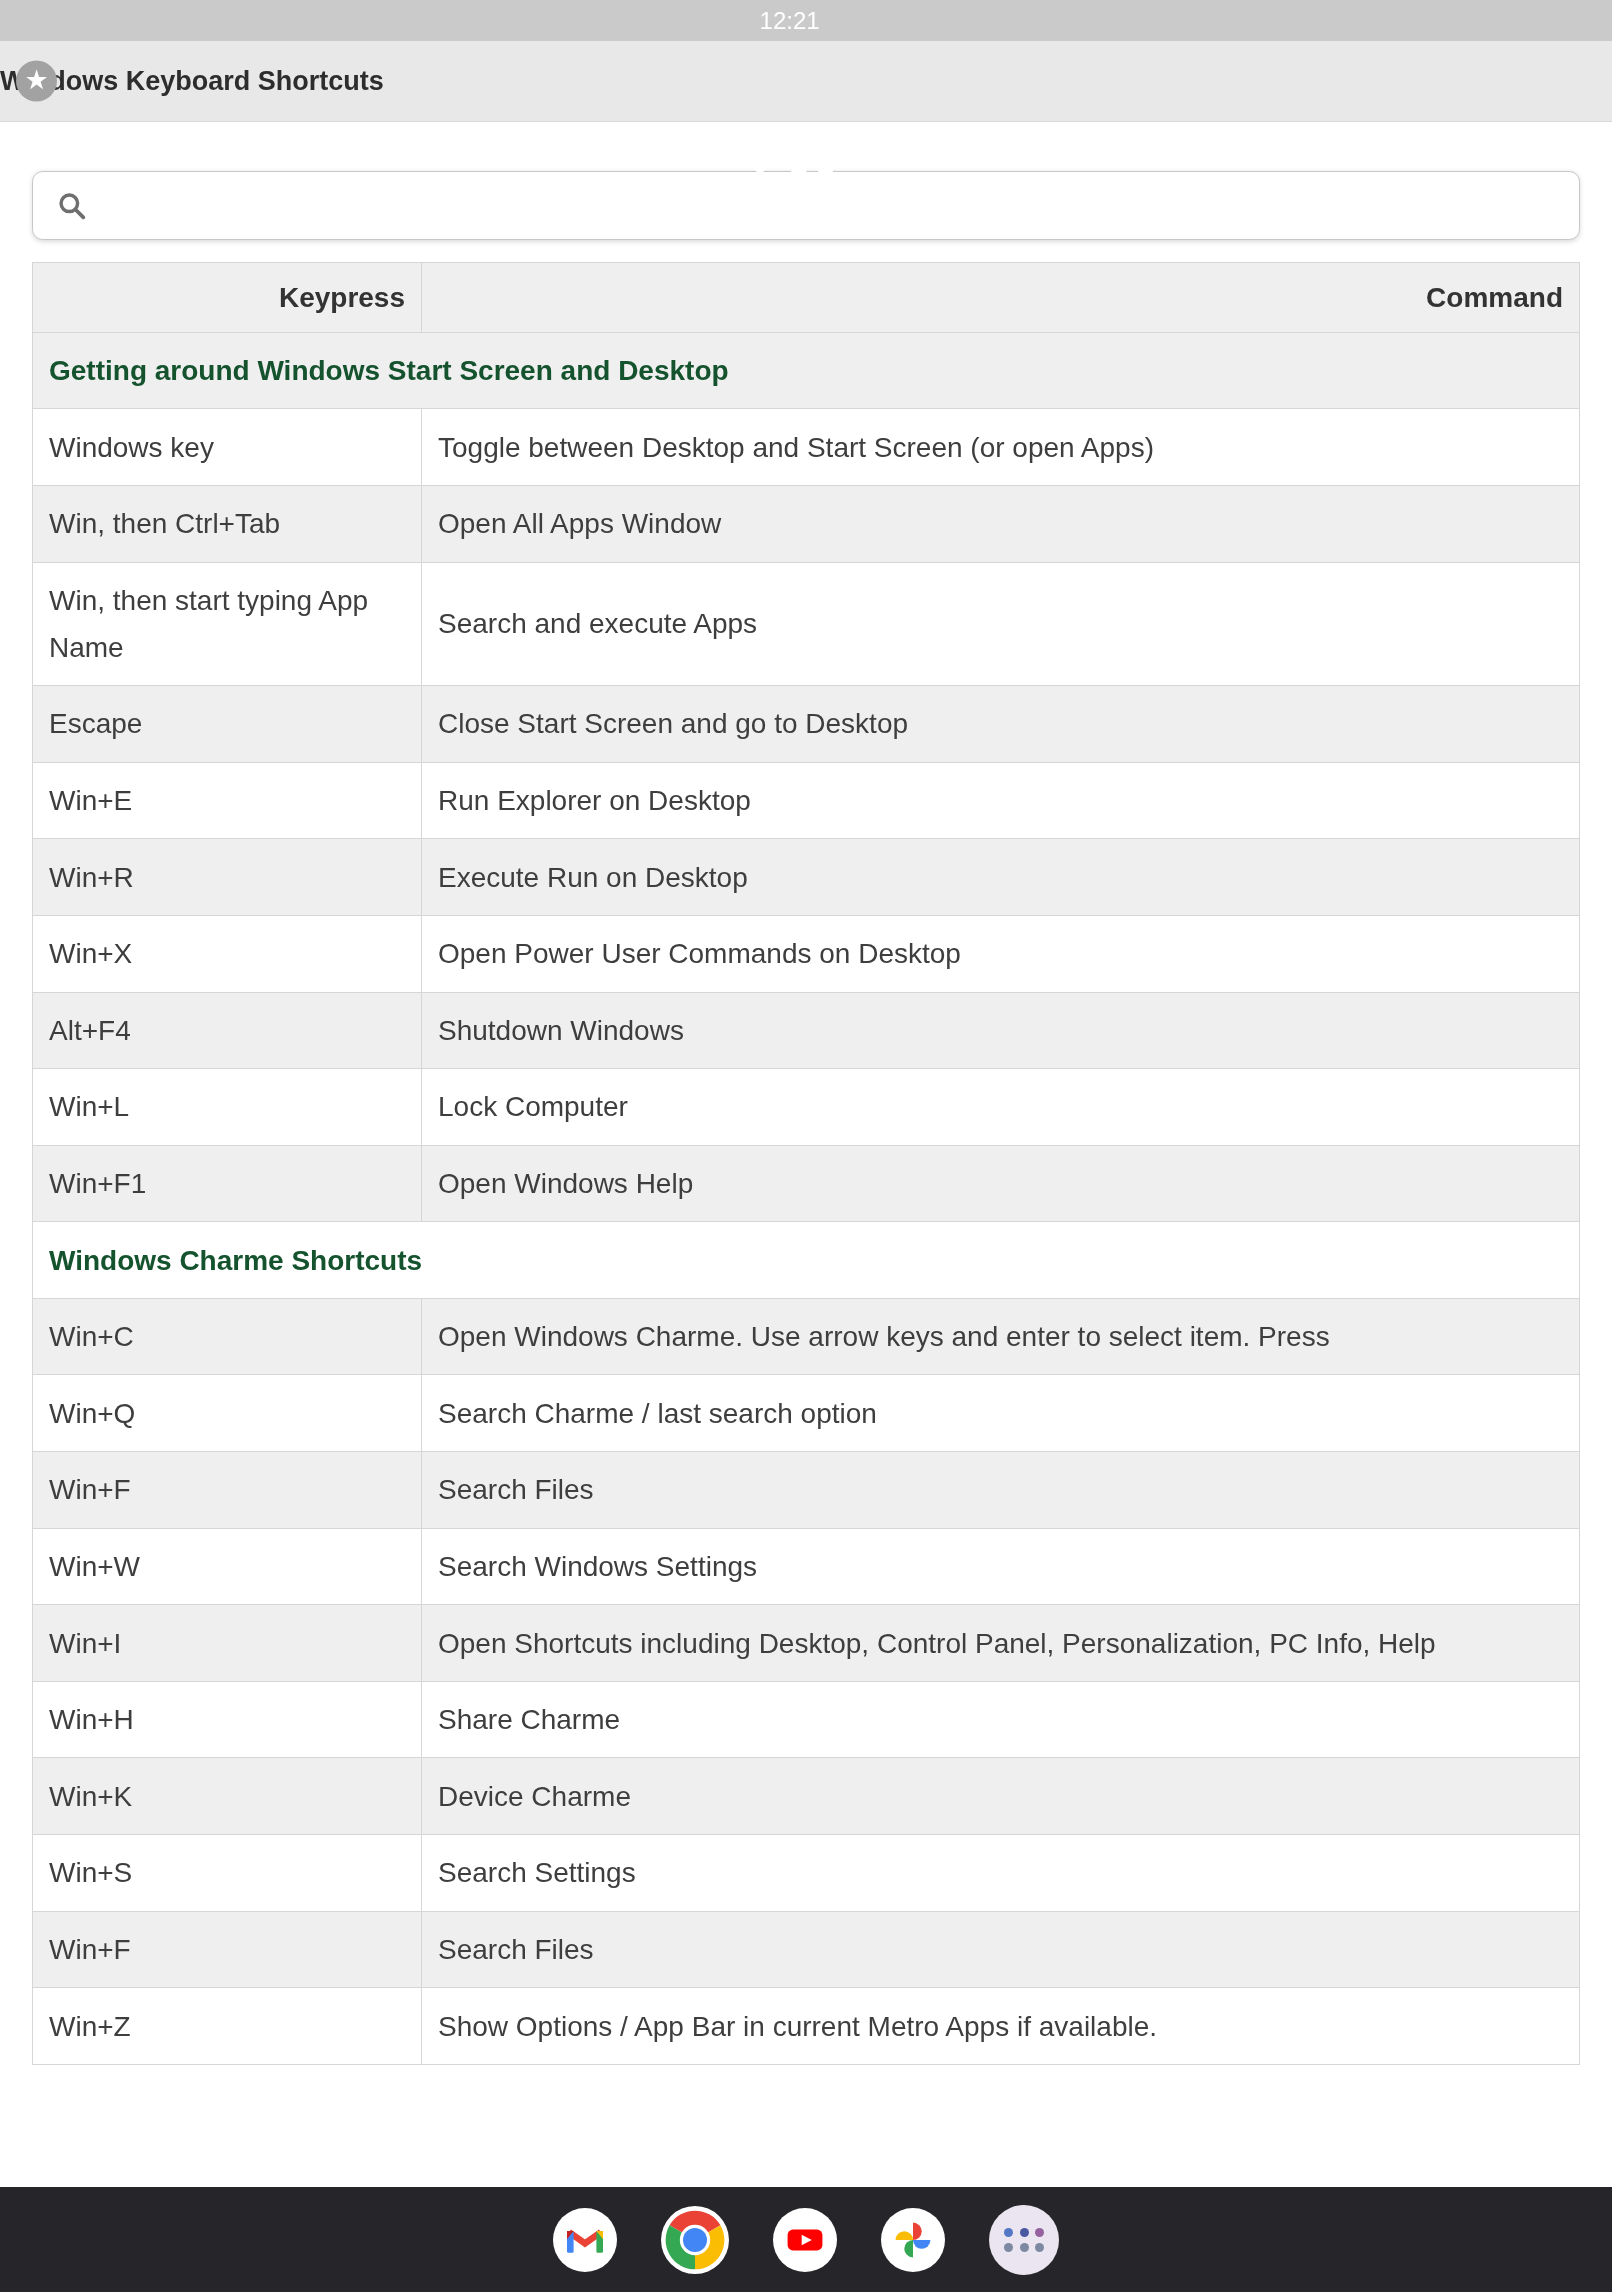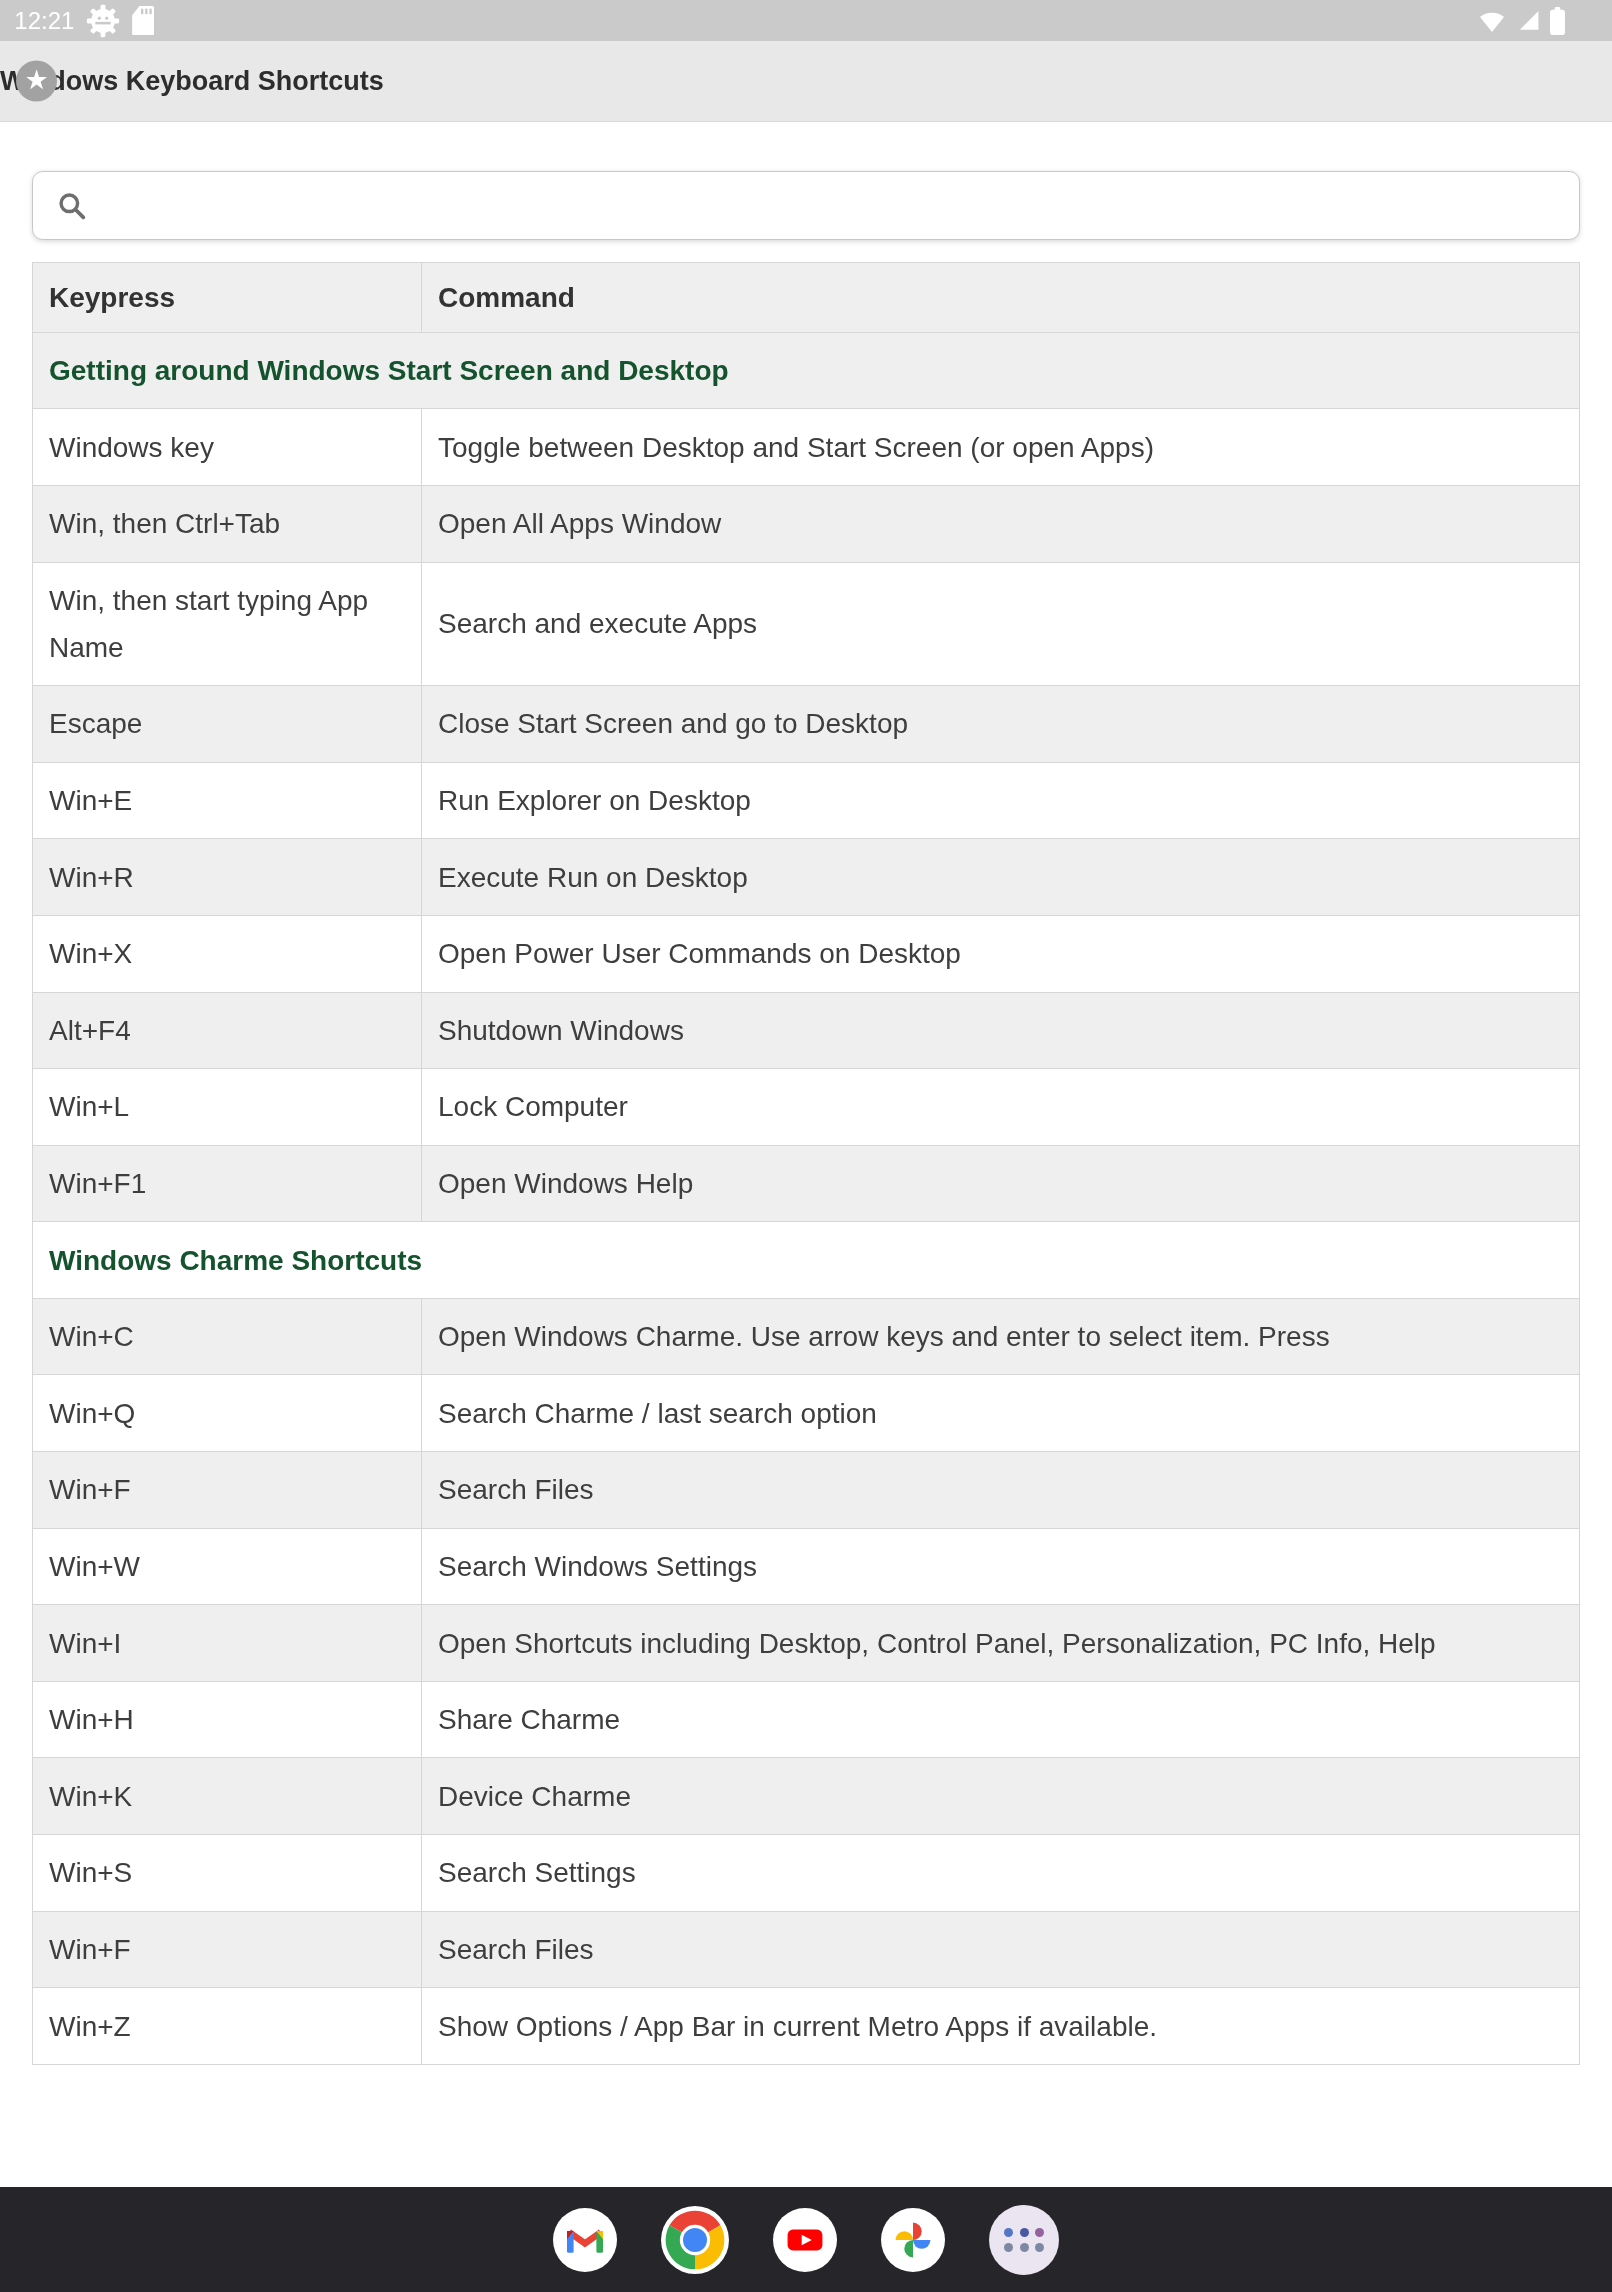--- a/index.html
+++ b/index.html
@@ -1,21 +1,21 @@
 <!DOCTYPE html>
 <html style="font-size:14.3px"><head>
 <meta charset="utf-8">
 <style>
   html,body{margin:0;padding:0;background:#fff;}
   body{width:1612px;height:2293px;font-family:"Liberation Sans",sans-serif;}
   .screen{position:relative;width:1612px;height:2293px;overflow:hidden;background:#fff;}
 
   
   .status-bar{height:41px;background:#cacaca;display:flex;align-items:center;
-    padding:0 47px 0 14.3px;color:#fff;gap:11.6px;box-sizing:border-box;}
+    padding:0 47px 0 14.3px;color:#fff;gap:11.6px;box-sizing:border-box;flex-direction:column;}
   .sb-time{font-size:24px;line-height:41px;}
   .sb-icon{display:flex;align-items:center;}
   .sb-spacer{flex:1;}
   .sb-right{display:flex;align-items:center;gap:10.7px;}
 
   
   .app-bar{height:81px;background:#e8e8e8;border-bottom:1.8px solid #d9d9d9;
     display:flex;align-items:center;position:relative;box-sizing:border-box;}
   .star-badge{position:absolute;left:16px;top:50%;transform:translateY(-50%);
     width:41px;height:41px;border-radius:50%;background:#a2a2a2;
@@ -28,21 +28,21 @@
   .search-box{height:69px;background:#fff;border:1.8px solid #c7c7c7;border-radius:10.7px;
     display:flex;align-items:center;padding:0 23px;box-sizing:border-box;
     box-shadow:0 1.8px 5.4px rgba(0,0,0,0.14);margin-bottom:22.4px;}
   .search-box input{flex:1;border:none;outline:none;background:transparent;
     font-size:29px;color:#3e3e3e;margin-left:16px;font-family:"Liberation Sans",sans-serif;}
 
   table.shortcuts{width:100%;border-collapse:collapse;table-layout:fixed;
     font-size:28px;color:#3e3e3e;}
   table.shortcuts th,table.shortcuts td{border:1.8px solid #d6d6d6;text-align:left;
     vertical-align:middle;padding:14.3px 16px;line-height:47px;overflow:hidden;}
-  table.shortcuts th{font-weight:bold;color:#333;background:#efefef;padding:10.7px 16px;}
+  table.shortcuts th{font-weight:bold;color:#333;background:#efefef;padding:10.7px 16px;text-align:right;}
   tbody tr:nth-child(odd) td{background:#efefef;}
   tbody tr:nth-child(even) td{background:#ffffff;}
   td.section{font-weight:bold;color:#14532d;}
 
   
   .nav-bar{position:absolute;left:0;bottom:0;width:100%;height:106px;background:#26262a;
     display:flex;align-items:center;justify-content:center;gap:44px;z-index:5;}
   .app-circle{width:64px;height:64px;border-radius:50%;background:#fff;
     display:flex;align-items:center;justify-content:center;cursor:pointer;}
   .app-circle.drawer{width:70px;height:70px;background:#ebe5f1;}

